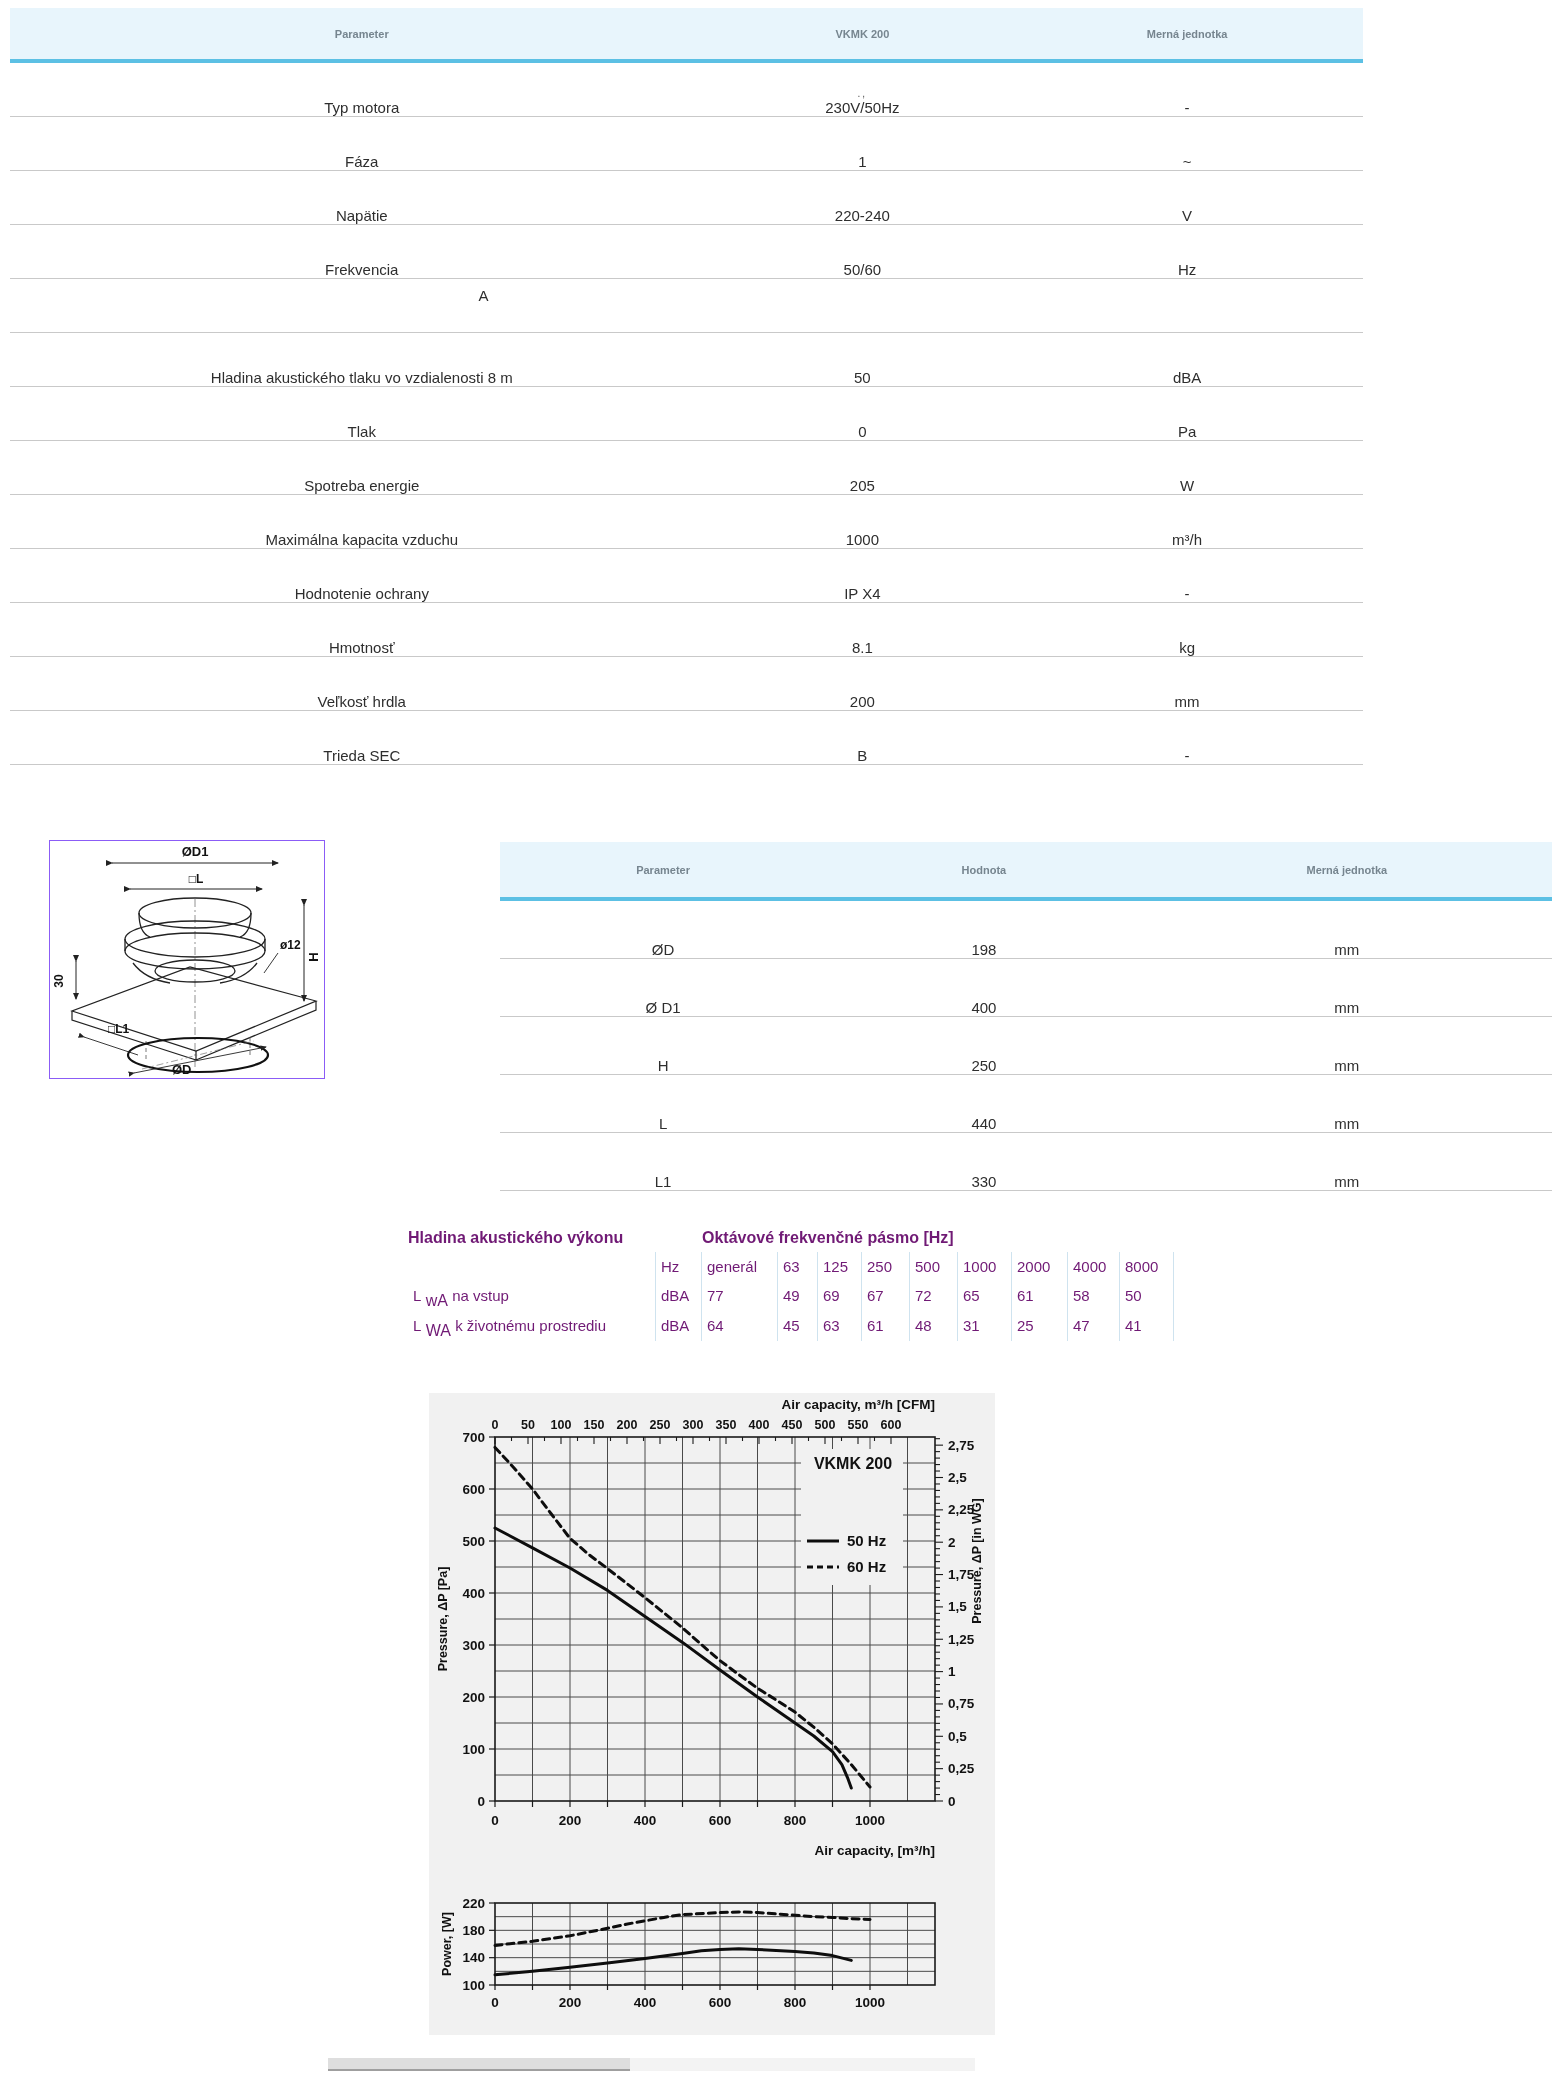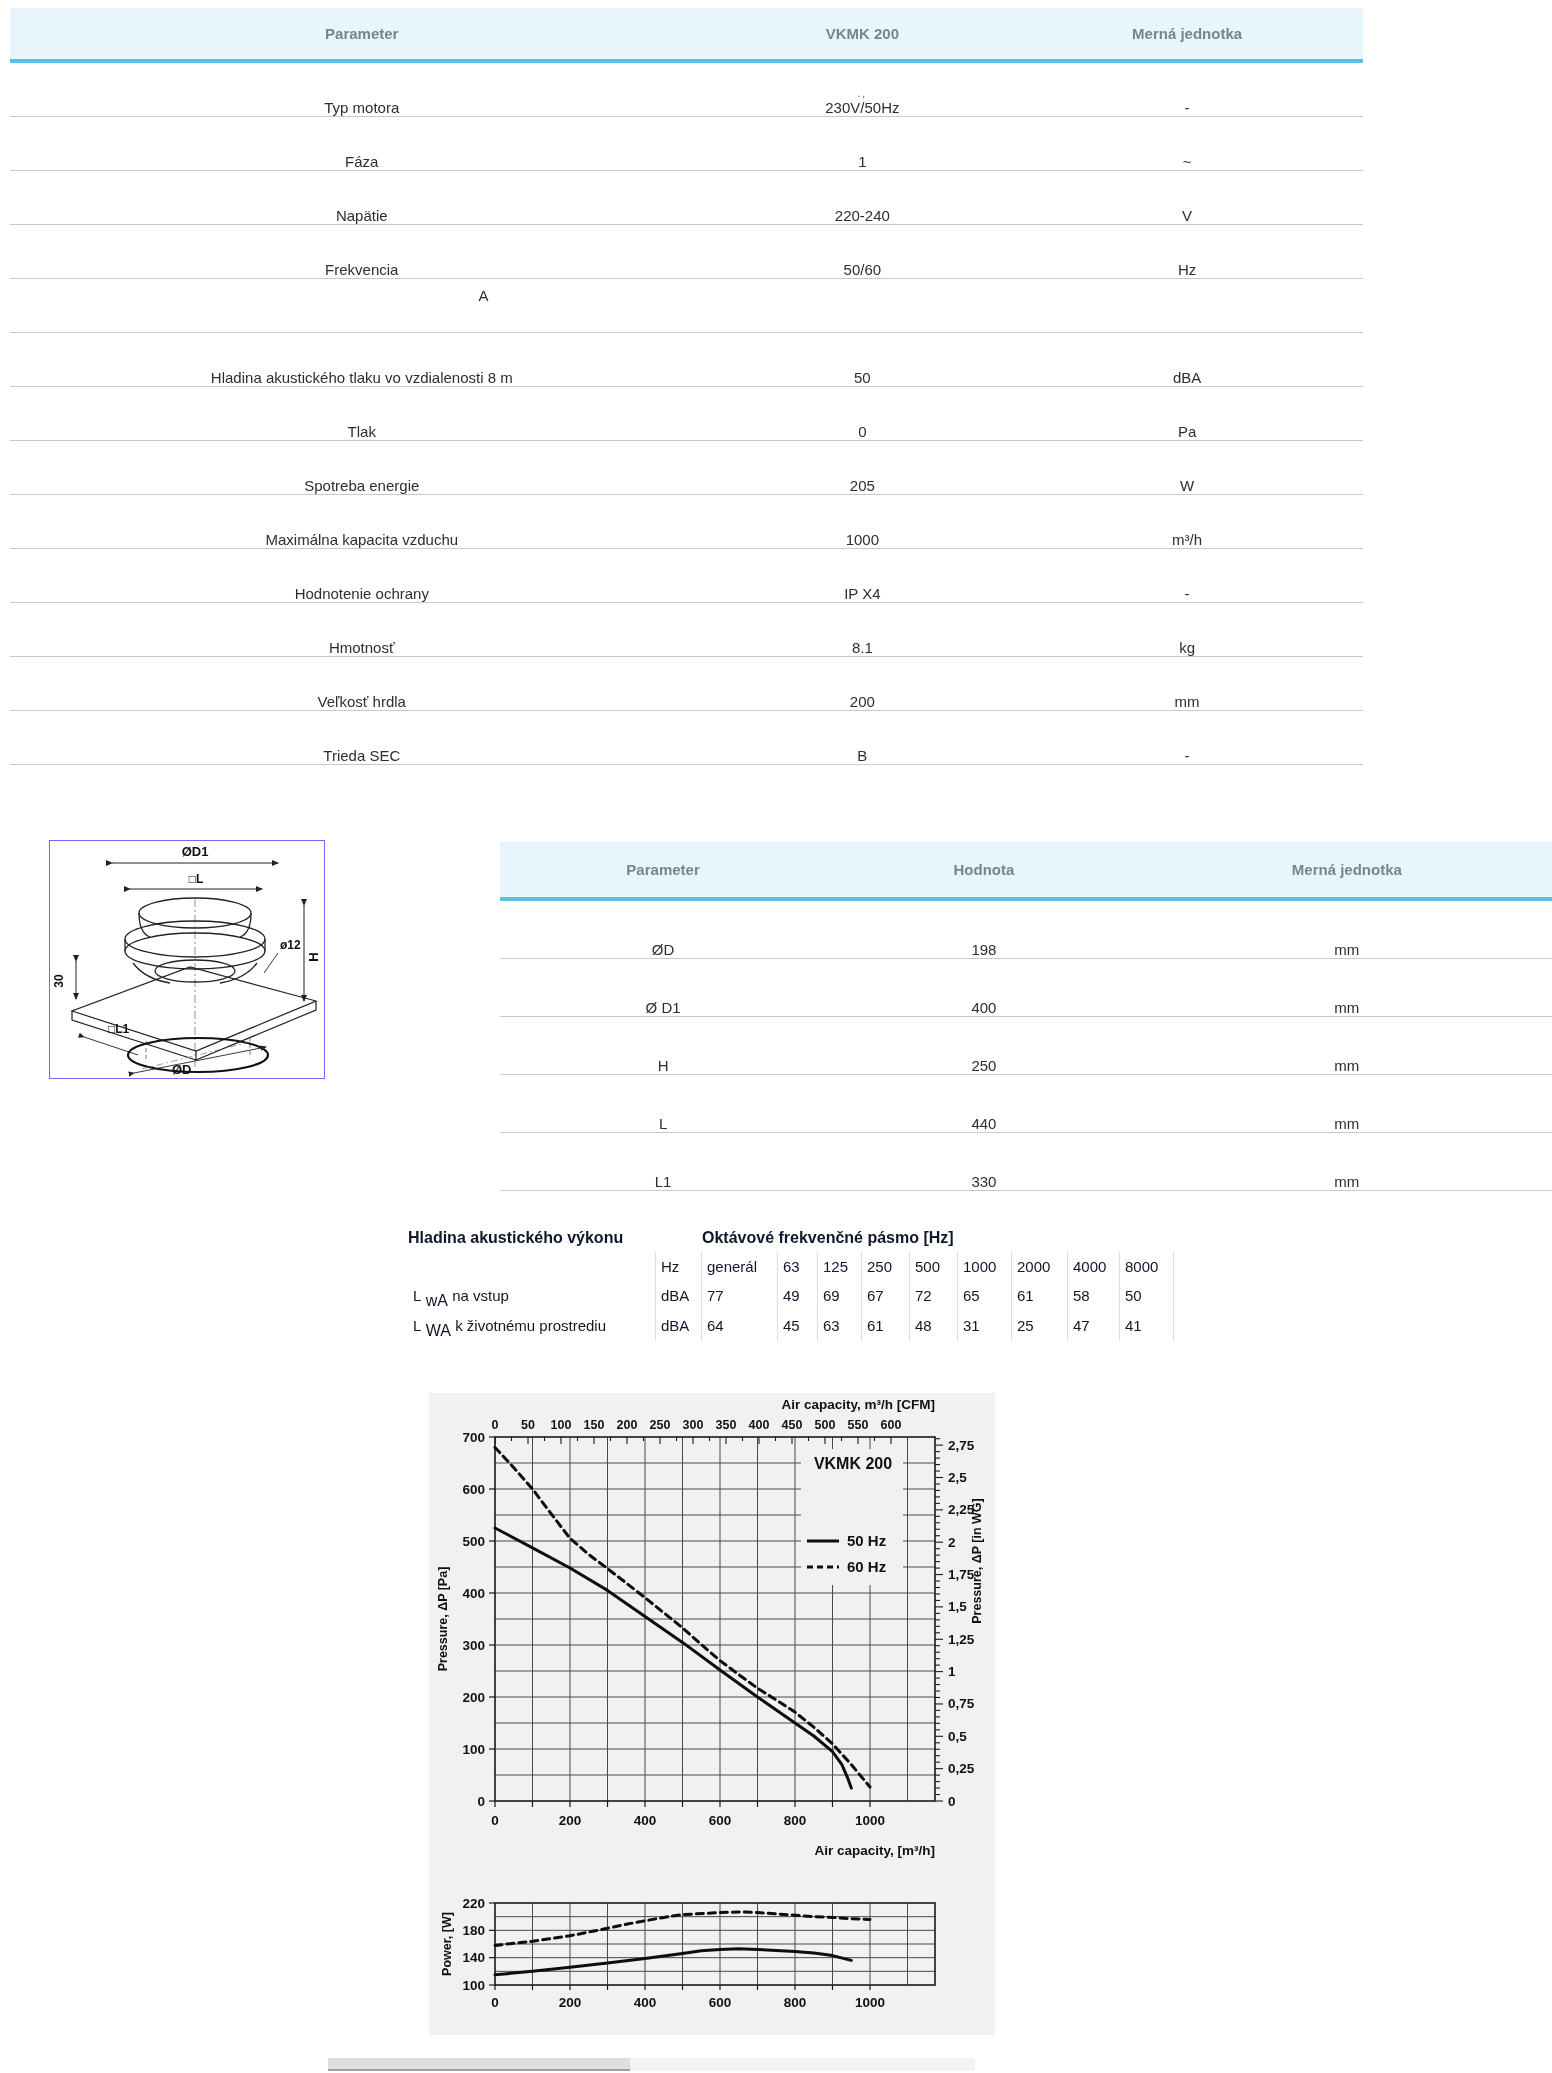--- a/index.html
+++ b/index.html
@@ -2,21 +2,21 @@
 <html><head>
 <meta charset="utf-8">
 <style>
   html,body{margin:0;padding:0;background:#fff;}
   body{width:1552px;height:2073px;position:relative;font-family:"Liberation Sans",sans-serif;}
   .page{position:absolute;inset:0;overflow:hidden;}
 
   
   .spec-table{position:absolute;left:10px;top:8px;width:1353px;}
   .t-head{display:flex;align-items:center;background:#e8f5fc;border-bottom:4px solid #5cc0e4;height:51px;}
-  .t-head .hc{color:#76858f;font-weight:bold;font-size:15px;text-align:center;}
+  .t-head .hc{color:#76858f;font-weight:bold;font-size:11px;text-align:center;}
   .c1{width:52%;} .c2{width:22%;} .c3{width:26%;}
   .t-row{display:flex;align-items:flex-end;height:53px;border-bottom:1px solid #c9c9c9;
          font-size:15px;color:#2e2e2e;}
   .t-row .tc{text-align:center;}
   .t-row.split{align-items:stretch;}
   .t-row.split .tc{display:flex;justify-content:center;}
   .t-row.split .cell-param{align-items:flex-end;padding-bottom:8px;box-sizing:border-box;}
   .t-row.split .cell-unit{align-items:flex-start;padding-top:8px;box-sizing:border-box;}
   .t-row.split .cell-value{align-items:center;}
   .vsmall{font-size:10px;letter-spacing:2px;color:#555;line-height:10px;}
@@ -25,21 +25,21 @@
   .dims-table{position:absolute;left:500px;top:842px;width:1052px;}
   .dims-table .t-head{height:55px;}
   .d1{width:31%;} .d2{width:30%;} .d3{width:39%;}
   .dims-table .t-row{height:57px;}
 
   
   .diagram{position:absolute;left:49px;top:840px;width:276px;height:239px;
            border:1px solid #8b5cf6;background:#fff;box-sizing:border-box;}
 
   
-  .acoustic{position:absolute;left:408px;top:1224px;width:790px;color:#0f172a;}
+  .acoustic{position:absolute;left:408px;top:1224px;width:790px;color:#701a75;}
   .ac-titles{display:grid;grid-template-columns:294px 1fr;height:28px;align-items:center;}
   .ac-titles .ti{font-weight:bold;font-size:16px;}
   .ac-grid{display:grid;grid-template-columns:248px 46px 76px 40px 44px 48px 48px 54px 56px 52px 54px;}
   .ac-cell{font-size:15px;padding:6px 0 6px 5px;border-right:1px solid #cfe3ef;white-space:nowrap;}
   .ac-cell.hdr{font-size:15px;}
   .ac-label{border-right:1px solid #cfe3ef;}
   .ac-sub{font-size:16px;position:relative;top:5px;}
 
   
   .chart-panel{position:absolute;left:429px;top:1393px;width:566px;height:642px;background:#f1f1f1;}

